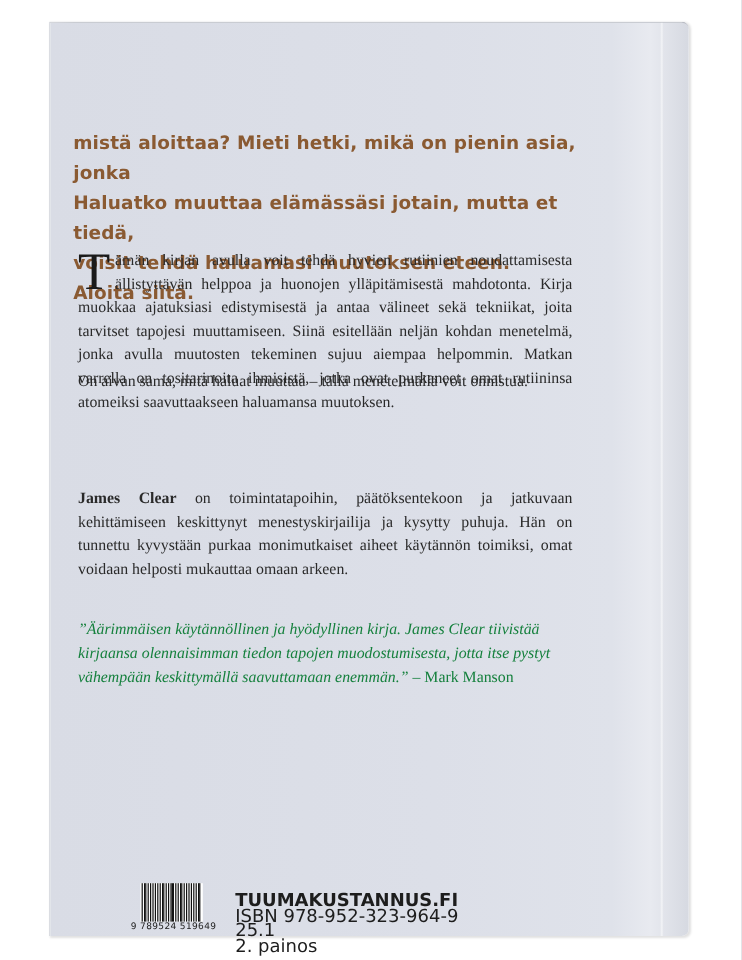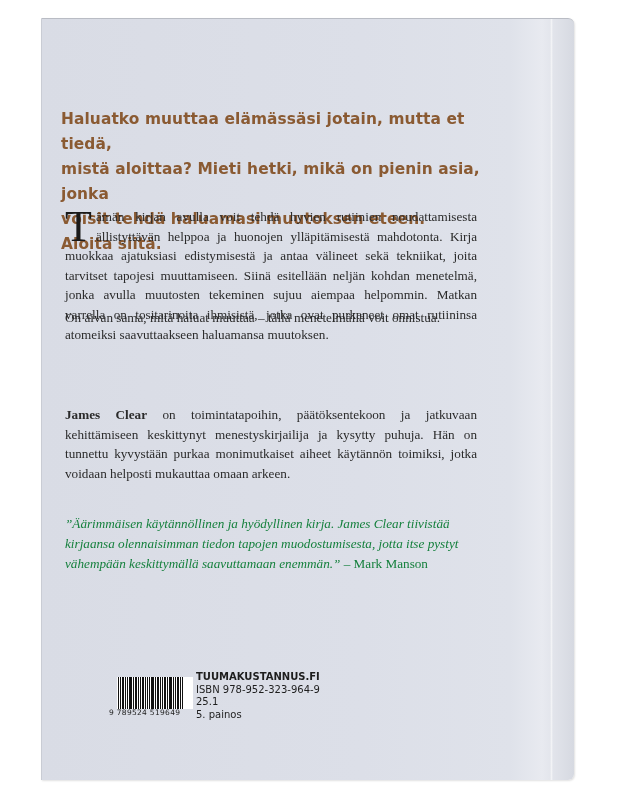--- a/index.html
+++ b/index.html
@@ -60,62 +60,62 @@
       position: absolute;
       left: 65px; top: 514px; width: 420px;
       font-family: "Liberation Serif", serif;
       font-size: 13.2px;
       line-height: 20px;
       color: #15803d;
     }
     .quote .q-text { font-style: italic; }
     .barcode-block {
       position: absolute;
-      left: 117px; top: 677px;
-      width: 76px; height: 40px;
+      left: 117px; top: 736px;
+      width: 52px; height: 40px;
     }
     .bars { display: flex; height: 32px; align-items: stretch; background: #fff; padding: 0 1px; }
     .bars span { display: block; height: 100%; background: #111; margin-right: 1px; }
     .barcode-digits {
       font-family: "DejaVu Sans", sans-serif;
       font-size: 7.5px; color: #222; letter-spacing: 0.3px;
       position: absolute; left: -8px; top: 31px; white-space: nowrap;
       background: transparent;
     }
     .pub-info {
       position: absolute;
-      left: 196px; top: 671px;
+      left: 196px; top: 744px;
       font-family: "DejaVu Sans", sans-serif;
-      font-size: 10px;
+      font-size: 15px;
       line-height: 12.5px;
       color: #1d1d1d;
     }
     .pub-info .publisher { font-weight: bold; }
   </style>
 </head>
 <body>
 
 <div class="book">
   <div class="spine-hinge"></div>
 </div>
 
 <div class="headline">
+  <div>mistä aloittaa? Mieti hetki, mikä on pienin asia, jonka</div>
   <div>Haluatko muuttaa elämässäsi jotain, mutta et tiedä,</div>
-  <div>mistä aloittaa? Mieti hetki, mikä on pienin asia, jonka</div>
   <div>voisit tehdä haluamasi muutoksen eteen. Aloita siitä.</div>
 </div>
 
 <div class="body-text p1">
   <span class="dropcap">T</span><span>ämän kirjan avulla voit tehdä hyvien rutiinien noudattamisesta ällistyttävän helppoa ja huonojen ylläpitämisestä mahdotonta. Kirja muokkaa ajatuksiasi edistymisestä ja antaa välineet sekä tekniikat, joita tarvitset tapojesi muuttamiseen. Siinä esitellään neljän kohdan menetelmä, jonka avulla muutosten tekeminen sujuu aiempaa helpommin. Matkan varrella on tositarinoita ihmisistä, jotka ovat purkaneet omat rutiininsa atomeiksi saavuttaakseen haluamansa muutoksen.</span>
 </div>
 
 <div class="body-text p2">On aivan sama, mitä haluat muuttaa – tällä menetelmällä voit onnistua.</div>
 
 <div class="body-text p3">
-  <span class="author-name">James Clear</span><span> on toimintatapoihin, päätöksentekoon ja jatkuvaan kehittämiseen keskittynyt menestyskirjailija ja kysytty puhuja. Hän on tunnettu kyvystään purkaa monimutkaiset aiheet käytännön toimiksi, jotka voidaan helposti mukauttaa omaan arkeen.</span>
+  <span class="author-name">James Clear</span><span> on toimintatapoihin, päätöksentekoon ja jatkuvaan kehittämiseen keskittynyt menestyskirjailija ja kysytty puhuja. Hän on tunnettu kyvystään purkaa monimutkaiset aiheet käytännön toimiksi, omat voidaan helposti mukauttaa omaan arkeen.</span>
 </div>
 
 <div class="quote">
   <span class="q-text">”Äärimmäisen käytännöllinen ja hyödyllinen kirja. James Clear tiivistää kirjaansa olennaisimman tiedon tapojen muodostumisesta, jotta itse pystyt vähempään keskittymällä saavuttamaan enemmän.”</span><span> – Mark Manson</span>
 </div>
 
 <div class="barcode-block">
   <div class="bars">
     <span style="width:1px"></span>
       <span style="width:1px"></span>
@@ -145,14 +145,14 @@
       <span style="width:1px"></span>
       <span style="width:1px"></span>
   </div>
   <div class="barcode-digits">9 789524 519649</div>
 </div>
 
 <div class="pub-info">
   <div class="publisher">TUUMAKUSTANNUS.FI</div>
   <div>ISBN 978-952-323-964-9</div>
   <div>25.1</div>
-  <div>5. painos</div>
+  <div>2. painos</div>
 </div>
 
 </body></html>

